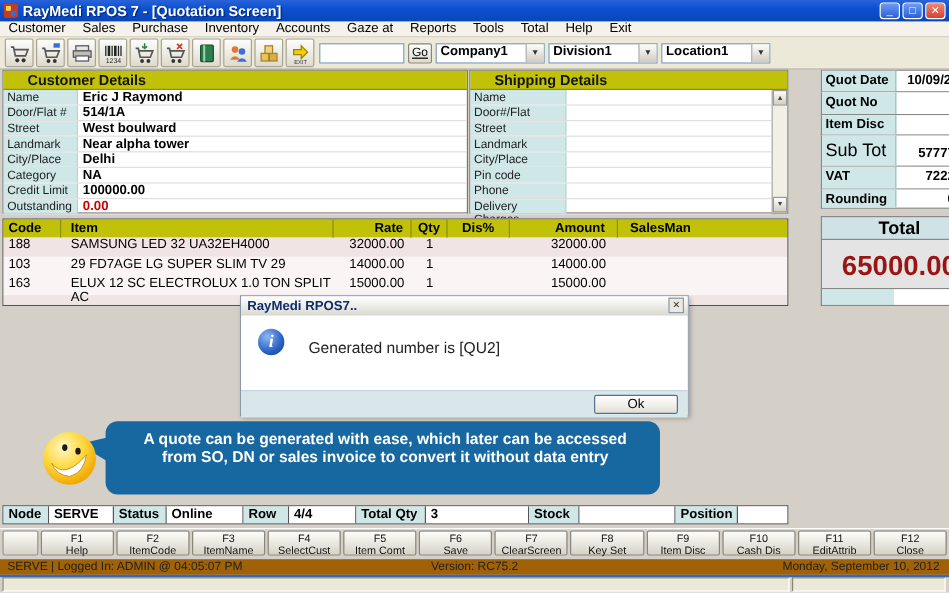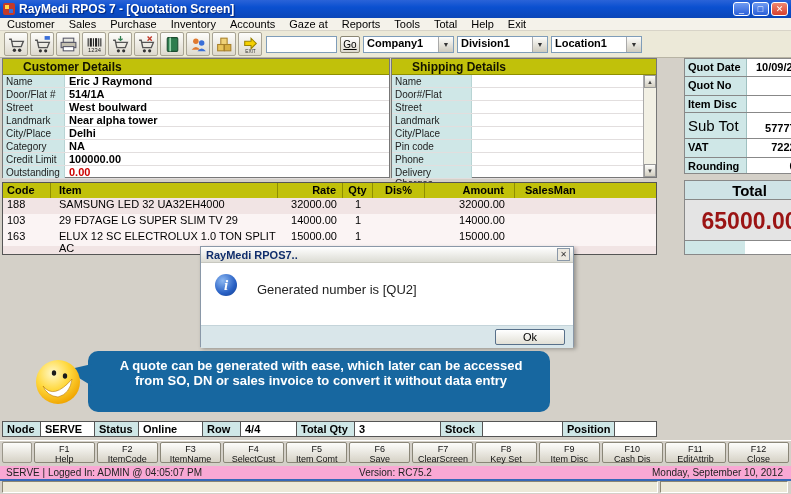--- a/index.html
+++ b/index.html
@@ -112,21 +112,21 @@
   
   .fkeys { position:absolute; left:0; top:440px; width:791px; height:24px; background:#d4d0c8;
     border-top:1px solid #fff; display:flex; gap:2px; padding:1px 2px; }
   .fk-spacer { width:30px; height:21px; border:1px solid #9a968a; border-radius:2px;
     background:linear-gradient(180deg,#fdfdfb,#d6d2c6); }
   .fk { width:62px; height:21px; border:1px solid #8a8678; border-radius:2px; cursor:pointer;
     background:linear-gradient(180deg,#fdfdfb,#d6d2c6); text-align:center; font-size:9px;
     line-height:10px; padding-top:1px; color:#111; }
 
   
-  .sbar { position:absolute; left:0; top:466px; width:791px; height:13px; background:#f9a8d4;
+  .sbar { position:absolute; left:0; top:466px; width:791px; height:13px; background:#a16207;
     font-size:10px; color:#222; }
   .sbar .sb-left { position:absolute; left:6px; top:1px; }
   .sbar .sb-center { position:absolute; left:0; width:100%; text-align:center; top:1px; }
   .sbar .sb-right { position:absolute; right:8px; top:1px; }
   .blueline { position:absolute; left:0; top:479px; width:791px; height:2px; background:#3668b8; }
   .sunken { position:absolute; top:481px; height:12px; background:#ece9d8;
     border:1px solid; border-color:#8a8674 #fff #fff #8a8674; }
   .sunken.s1 { left:2px; width:656px; } .sunken.s2 { left:660px; width:128px; }
 
   

